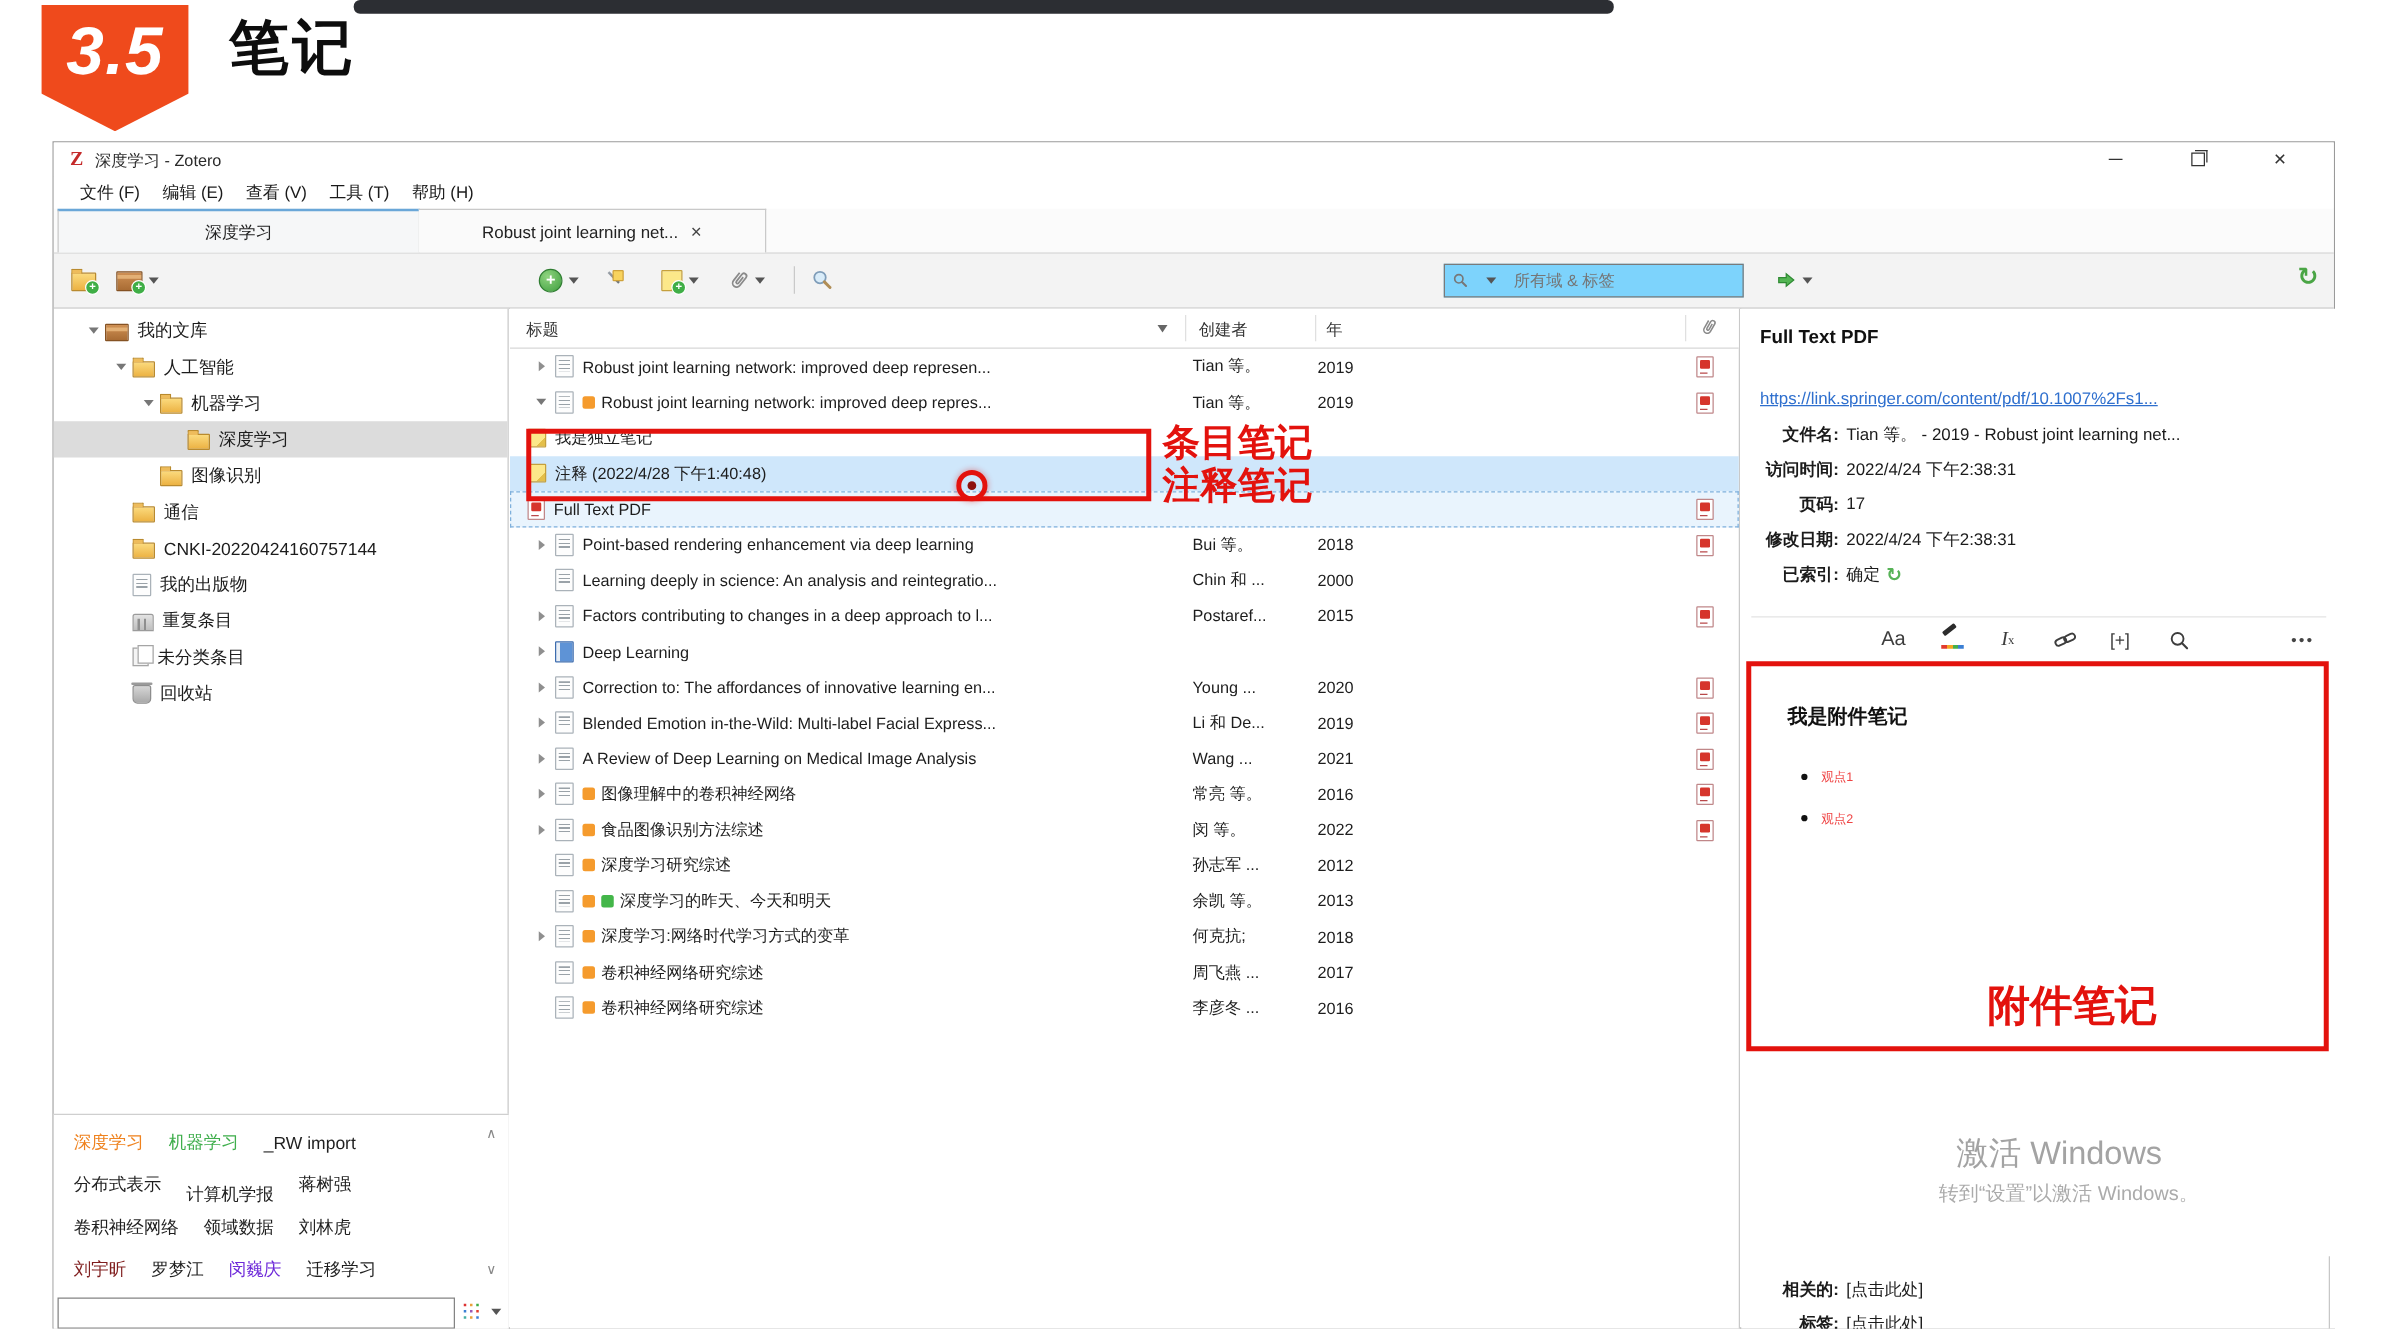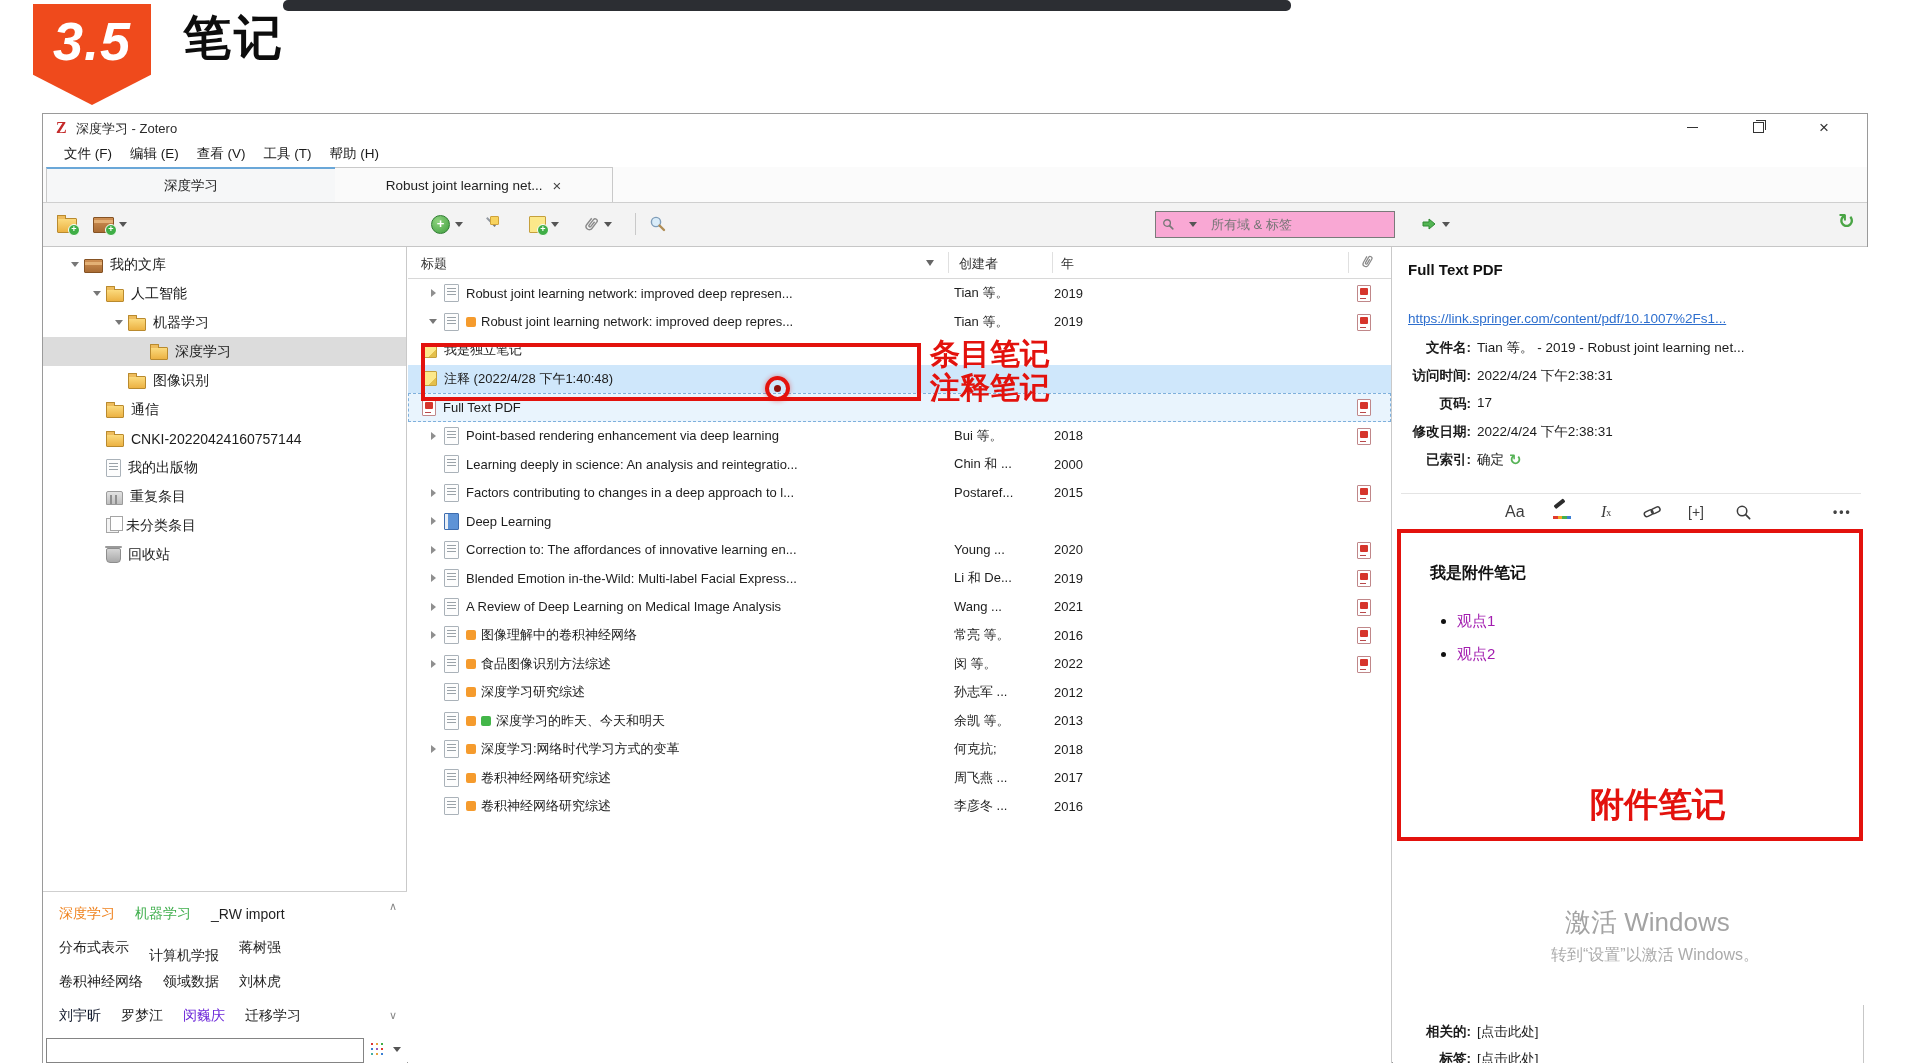--- a/index.html
+++ b/index.html
@@ -33,21 +33,21 @@
   .tab{position:absolute;top:0;height:35px;display:flex;align-items:center;justify-content:center;font-size:13.5px;color:#222;box-sizing:border-box}
   #tab1{left:3px;width:290px;background:#f6f7f8;border:1px solid #c9c9c9;border-bottom:none;border-top:2px solid #6aa7d8}
   #tab2{left:292px;width:278px;background:#fafafa;border:1px solid #c9c9c9;border-left:none;border-bottom:none;gap:10px}
   #tab2 .x{color:#444;font-size:15px}
 
   #toolbar{left:0;top:89px;width:100%;height:44px;background:#f3f3f3;border-bottom:1px solid #c6c6c6;box-sizing:border-box}
   .tbtn{position:absolute;top:7px;height:28px;display:flex;align-items:center;gap:3px}
   .dd{width:0;height:0;border-top:5px solid #555;border-left:4px solid transparent;border-right:4px solid transparent;margin-left:2px}
   .plusdot{position:absolute;right:-4px;bottom:-4px;width:10px;height:10px;background:#3fae46;border:1px solid #fff;border-radius:50%;color:#fff;font:bold 9px/9px "Liberation Sans",sans-serif;text-align:center}
   #tbsep{left:592px;top:10px;width:1px;height:22px;background:#c9c9c9}
-  #searchbox{left:1112px;top:8px;width:240px;height:27px;background:#f9a8d4;border:1px solid #7a7a7a;box-sizing:border-box;display:flex;align-items:center;padding-left:6px;gap:12px}
+  #searchbox{left:1112px;top:8px;width:240px;height:27px;background:#7dd3fc;border:1px solid #7a7a7a;box-sizing:border-box;display:flex;align-items:center;padding-left:6px;gap:12px}
   #searchbox input{border:none;outline:none;flex:1;font-size:13px;color:#333;background:transparent;width:150px}
   #syncbtn{left:1795px;top:6px;font-size:20px;font-weight:bold;color:#4aa545}
 
   
   #main{left:0;top:133px;width:100%;height:816px}
   #sidebar{left:0;top:0;width:364px;height:816px;border-right:1px solid #c9c9c9;box-sizing:border-box;background:#fff}
   #listpane{left:365px;top:0;width:984px;height:816px;border-right:1px solid #c9c9c9;box-sizing:border-box;background:#fff}
   #rightpane{left:1350px;top:0;width:476px;height:816px;background:#fff}
 
   
@@ -121,21 +121,21 @@
   #nt-pen{left:160px}
   #nt-ix{left:208px;font-family:"Liberation Serif",serif;font-size:16px;font-style:italic}
   #nt-ix sub{font-size:10px;font-style:normal}
   #nt-link{left:250px}#nt-cite{left:295px;font-size:14px}#nt-q{left:342px}
   #nt-more{left:440px;font-size:12px;letter-spacing:2px;font-weight:bold;color:#444}
   .penbody{position:relative;width:18px;height:14px}
   .penbody::before{content:"";position:absolute;left:3px;top:0;width:12px;height:4px;background:#2c2c2c;transform:rotate(-38deg);transform-origin:left bottom;border-radius:1px}
   .penbody::after{content:"";position:absolute;left:0;bottom:0;width:18px;height:3px;
      background:linear-gradient(90deg,#e23b2e 0 25%,#f5a623 25% 50%,#47b04b 50% 75%,#3b7fd4 75%)}
   #d-note-title{left:37px;top:316px;font-size:16px;font-weight:bold;color:#111}
-  #d-bullets{left:48px;top:358px;font-size:15px;color:#a21caf}
+  #d-bullets{left:48px;top:358px;font-size:10px;color:#ef4444}
   #d-bullets .b{display:flex;align-items:center;height:33px}
   #d-bullets .dot{width:5px;height:5px;border-radius:50%;background:#111;margin-right:11px}
   #wm1{left:172px;top:658px;font-size:26px;color:#a3a3a3}
   #wm2{left:158px;top:698px;font-size:16px;color:#ababab}
   #d-footer{left:0;top:776px;width:470px}
   #d-footer .frow{height:27px}
   #rscroll{left:470px;top:758px;width:1px;height:58px;background:#c7c7c7}
 
   
   #tagpane{left:0;top:644px;width:364px;height:172px;border-top:1px solid #cfcfcf;box-sizing:border-box;background:#fff}
@@ -334,21 +334,21 @@
                 <span class="tag" style="color: rgb(31, 31, 31);">分布式表示</span>
                 <span class="tag" style="color: rgb(31, 31, 31); margin-top: 16px;">计算机学报</span>
                 <span class="tag" style="color: rgb(31, 31, 31);">蒋树强</span>
               </div>
               <div class="tagrow">
                 <span class="tag" style="color: rgb(31, 31, 31);">卷积神经网络</span>
                 <span class="tag" style="color: rgb(31, 31, 31);">领域数据</span>
                 <span class="tag" style="color: rgb(31, 31, 31);">刘林虎</span>
               </div>
               <div class="tagrow">
-                <span class="tag" style="color: #0f172a;">刘宇昕</span>
+                <span class="tag" style="color: #7f1d1d;">刘宇昕</span>
                 <span class="tag" style="color: rgb(31, 31, 31);">罗梦江</span>
                 <span class="tag" style="color: #6d28d9;">闵巍庆</span>
                 <span class="tag" style="color: rgb(31, 31, 31);">迁移学习</span>
               </div>
             </div>
           <div id="tagscroll" class="abs">
             <span>∧</span>
             <span>∨</span>
           </div>
           <input id="taginput" class="abs" style="">

